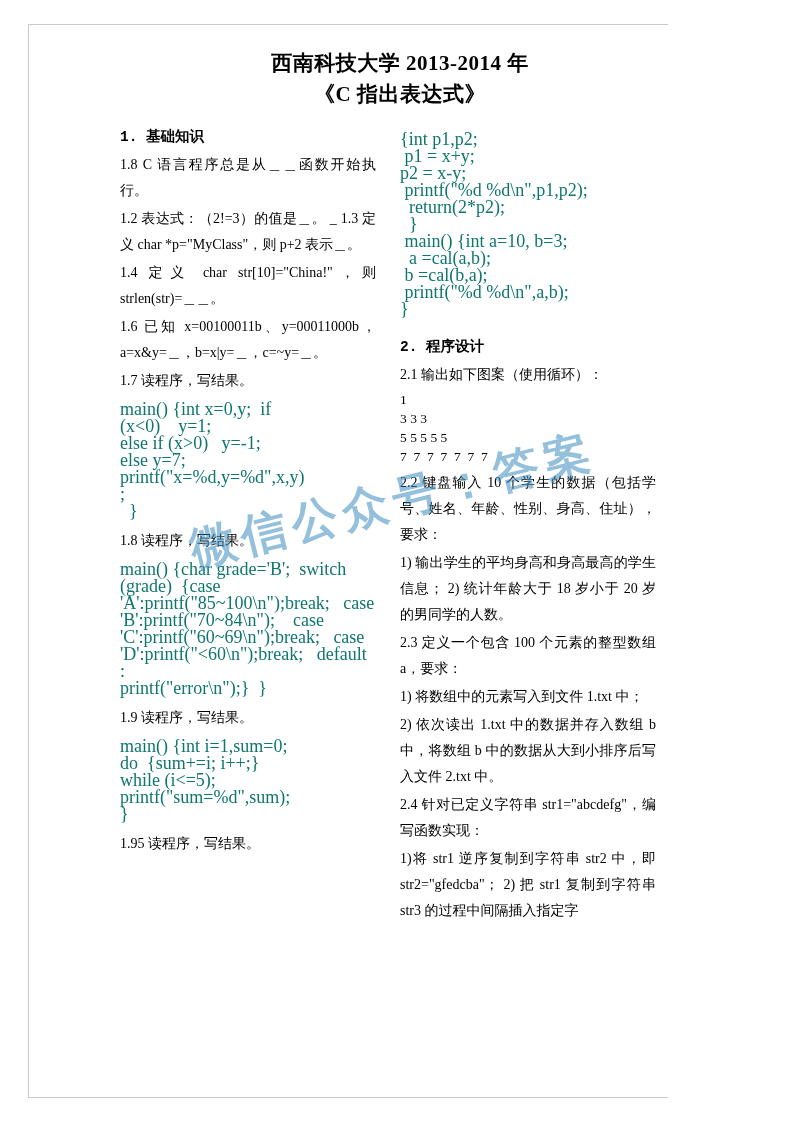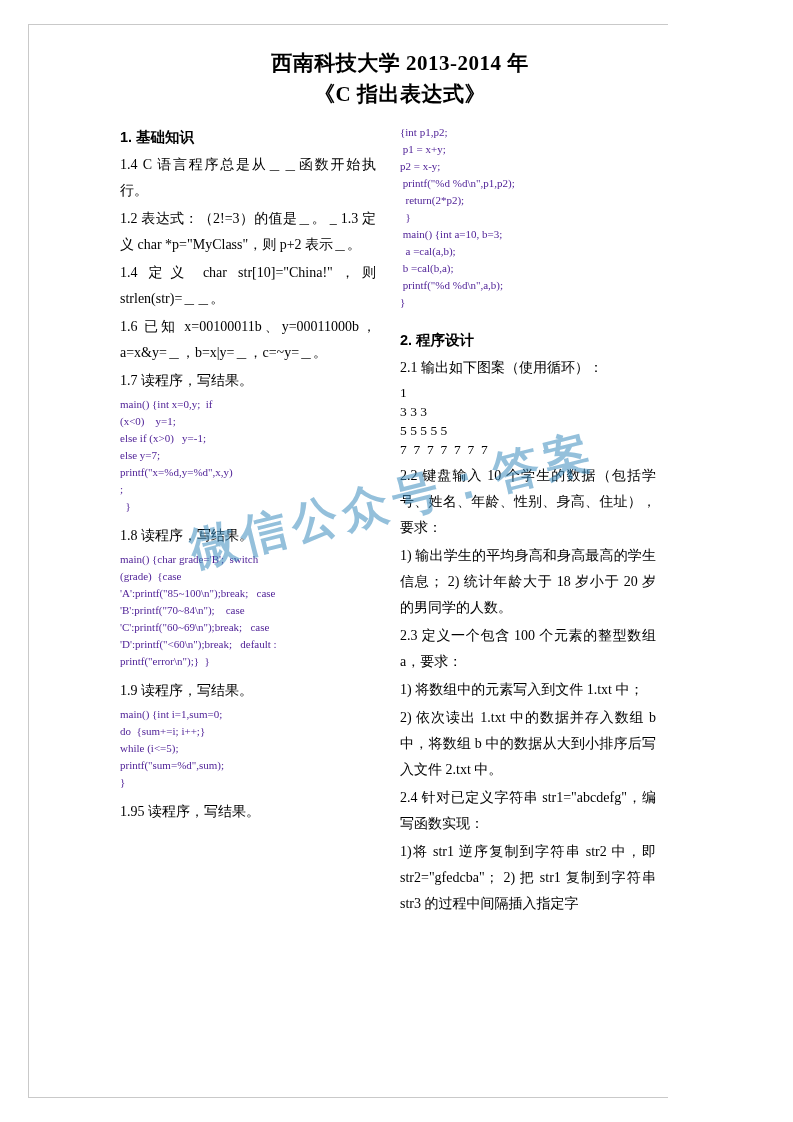--- a/index.html
+++ b/index.html
@@ -49,42 +49,42 @@
     width: 560px;
   }
   .col {
     width: 268px;
     box-sizing: border-box;
   }
   .col.left { padding-right: 12px; }
   .col.right { padding-left: 12px; }
 
   .sec-head {
-    font-family: Liberation Sans, sans-serif;
+    font-family: Liberation Mono, monospace;
     font-weight: bold;
     font-size: 14.5px;
     line-height: 26px;
     color: #000;
     margin-bottom: 2px;
   }
   .para {
     font-family: "Liberation Serif", serif;
     font-size: 14px;
     line-height: 26px;
     color: #000;
     text-align: justify;
     margin: 0 0 2px 0;
     word-break: break-word;
   }
   .code {
     font-family: "Liberation Serif", serif;
-    font-size: 11px;
+    font-size: 18px;
     line-height: 17px;
-    color: #4c1d95;
-    margin: 0 0 2px 0;
+    color: #0f766e;
+    margin: 7px 0 2px 0;
     white-space: pre-wrap;
     word-break: break-word;
   }
   .pattern {
     font-family: "Liberation Serif", serif;
     font-size: 13.5px;
     line-height: 19px;
     color: #000;
     white-space: pre;
     margin: 0 0 4px 0;
@@ -118,21 +118,21 @@
       <div>西南科技大学 2013-2014 年</div>
       <div>《C 指出表达式》</div>
     </div>
 
     <div class="columns">
 
       <div class="col left">
 
         <div class="sec-head">1. 基础知识</div>
 
-        <p class="para">1.4 C 语言程序总是从＿＿函数开始执行。</p>
+        <p class="para">1.8 C 语言程序总是从＿＿函数开始执行。</p>
         <p class="para">1.2 表达式：（2!=3）的值是＿。 _ 1.3 定义 char *p="MyClass"，则 p+2 表示＿。</p>
         <p class="para">1.4 定义 char str[10]="China!"，则 strlen(str)=＿＿。</p>
         <p class="para">1.6 已知 x=00100011b、y=00011000b，a=x&amp;y=＿，b=x|y=＿，c=~y=＿。</p>
 
         <p class="para">1.7 读程序，写结果。</p>
         <pre class="code">main() {int x=0,y;  if
 (x&lt;0)    y=1;
 else if (x&gt;0)   y=-1;
 else y=7;
 printf("x=%d,y=%d",x,y)

